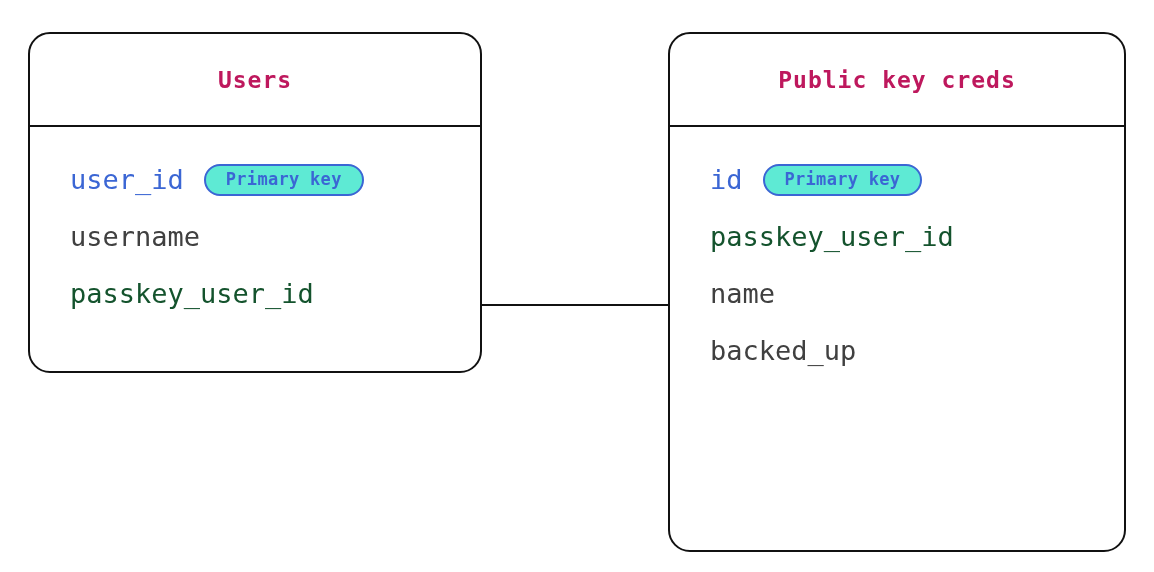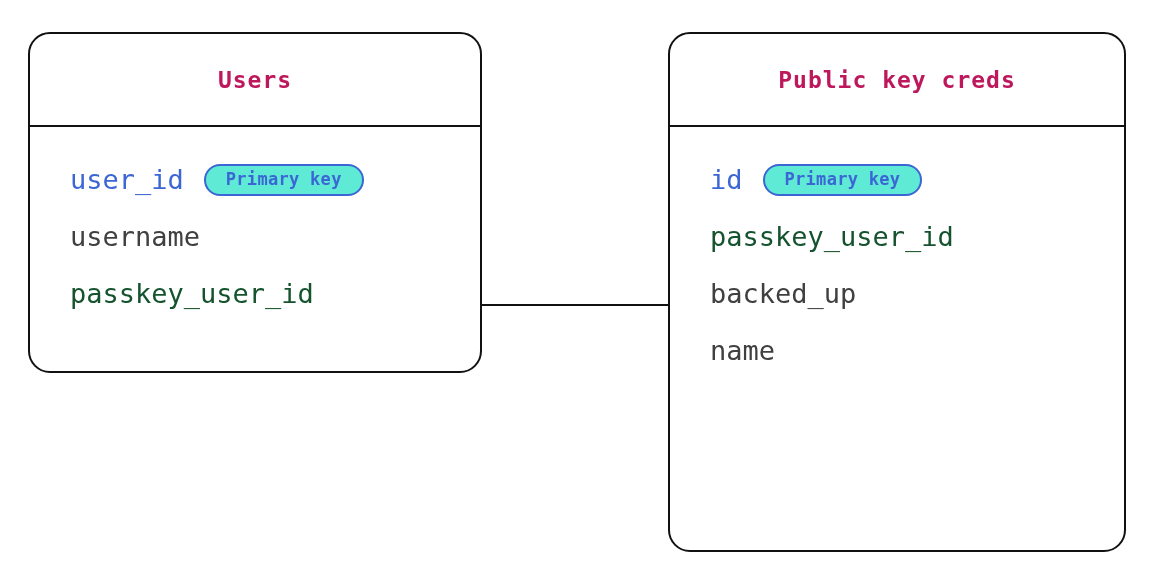--- a/index.html
+++ b/index.html
@@ -135,24 +135,24 @@
           <span class="pk-badge-label">Primary key</span>
         </span>
       </div>
 
 
       <div class="field-row is-fk">
         <span class="field-name">passkey_user_id</span>
       </div>
 
       <div class="field-row">
-        <span class="field-name">backed_up</span>
+        <span class="field-name">name</span>
       </div>
 
       <div class="field-row">
-        <span class="field-name">name</span>
+        <span class="field-name">backed_up</span>
       </div>
 
 
     </div>
   </div>
 
 </div>
 
 </body></html>

